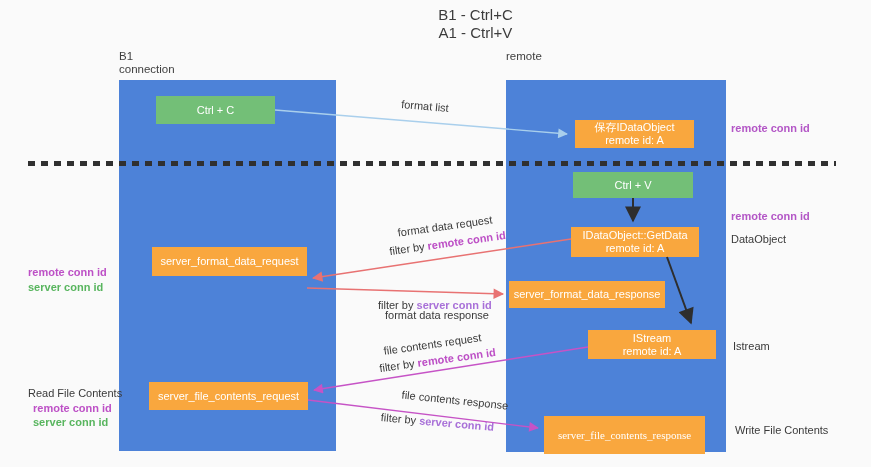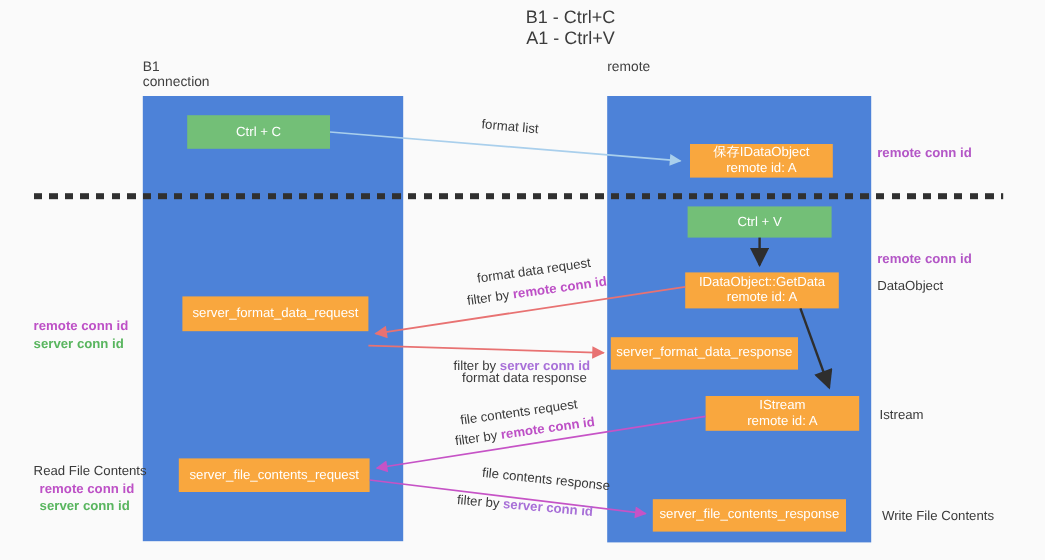--- a/index.html
+++ b/index.html
@@ -78,21 +78,21 @@
 
   <div class="box orange" style="left:588px;top:330px;width:128px;height:29px;">
     <div class="bl">IStream</div>
     <div class="bl">remote id: A</div>
   </div>
 
   <div class="box orange" style="left:149px;top:382px;width:159px;height:28px;">
     <div class="bl">server_file_contents_request</div>
   </div>
 
-  <div class="box orange" style="left:544px;top:416px;width:161px;height:27px;">
+  <div class="box orange" style="left:544px;top:416px;width:161px;height:38px;font-family:Liberation Serif, serif;">
     <div class="bl">server_file_contents_response</div>
   </div>
 
   <svg class="overlay" width="871" height="467">
     <defs>
       <marker id="ah-blue" viewBox="0 0 10 10" refX="9" refY="5" markerWidth="9" markerHeight="7" orient="auto">
         <path d="M0,0 L10,5 L0,10 z" fill="#a9cfec"></path>
       </marker>
       <marker id="ah-black" viewBox="0 0 10 10" refX="9" refY="5" markerWidth="10" markerHeight="8" orient="auto">
         <path d="M0,0 L10,5 L0,10 z" fill="#2e2e2e"></path>

